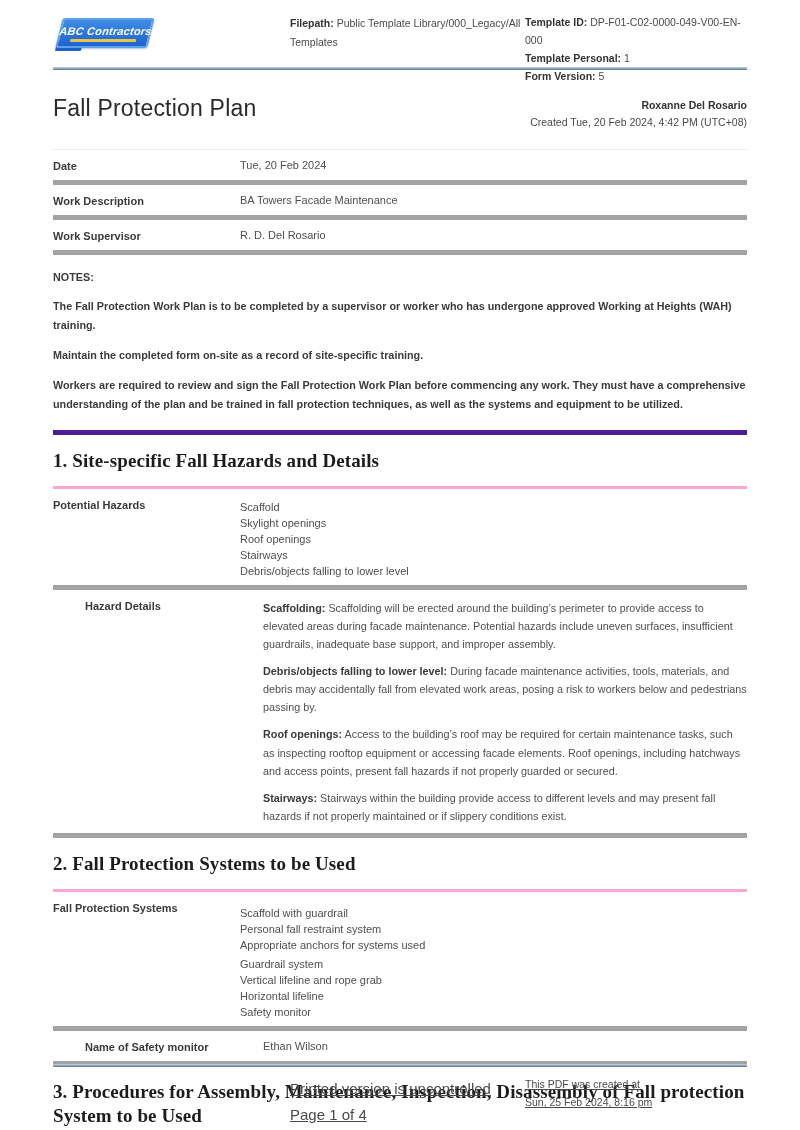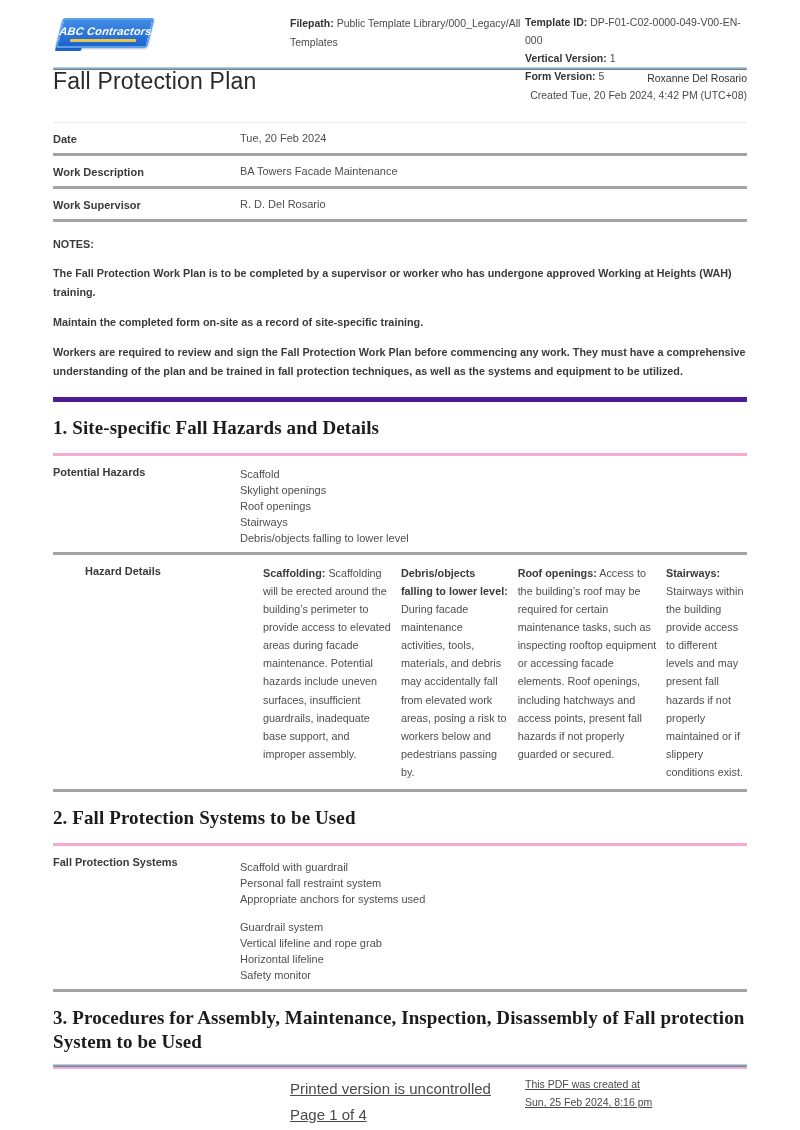--- a/index.html
+++ b/index.html
@@ -39,47 +39,47 @@
   .tpl-meta { position:absolute; left:472px; top:14px; font-size:10.5px; line-height:1.7; color:#4a4a4a; }
   .meta-line b, .filepath-block b { color:#333333; }
 
   .rule {
     height:3px; border-radius:1px;
     background:linear-gradient(#c9dde9,#56728c);
   }
   .rule-top { position:absolute; left:0; right:0; top:67px; }
 
   
-  .title-row { display:flex; justify-content:space-between; align-items:flex-start; }
+  .title-row { display:flex; justify-content:space-between; align-items:flex-start; padding-top:27px; }
   h1 { font-size:23px; font-weight:500; color:#2a2a2a; letter-spacing:.2px; }
   .created-block { text-align:right; font-size:10.5px; line-height:1.6; color:#4a4a4a; padding-top:2px; }
-  .created-block .author { font-weight:normal; color:#333333; }
+  .created-block .author { font-weight:bold; color:#333333; }
 
   
   .fields { margin-top:18px; border-top:1px solid #ececec; }
-  .row { display:flex; padding:9px 0 8px 0; border-bottom:3px solid #a3a3a3; }
+  .row { display:flex; padding:9px 0 8px 0; border-bottom:5px solid #a3a3a3; }
   .row .lbl { width:187px; flex:none; font-weight:bold; color:#3a3a3a; padding-top:1px; }
   .row .val { flex:1; color:#4f4f4f; }
   .lbl.indent { padding-left:32px; }
   .row.wide-label .lbl { width:210px; }
 
   
   .notes { padding:13px 0 16px 0; border-bottom:5px solid #4c1d95; }
   .notes p { font-weight:bold; color:#3b3b3b; font-size:10.8px; line-height:1.75; margin-bottom:11px; }
   .notes p:last-child { margin-bottom:0; }
 
   
   h2 { font-size:19px; font-weight:bold; color:#1c1c1c; letter-spacing:.1px; line-height:1.25; }
   .section-head { padding:14px 0 13px 0; border-bottom:3px solid #f9a8d4;font-family:Liberation Serif, serif; }
 
   .chip-row { display:flex; flex-wrap:wrap; gap:4px 15px; padding-top:3px;flex-direction:column; }
   .chip { color:#4f4f4f; white-space:nowrap; }
-  .chip-lines { display:flex; flex-direction:column; gap:13px; padding-top:3px; }
-
-  .detail-paras { display:flex; gap:9px; }
+  .chip-lines { display:flex; flex-direction:column; gap:4px; padding-top:3px; }
+
+  .detail-paras { display:flex; flex-direction:column; gap:9px; }
   .detail-paras p { font-size:10.8px; line-height:1.68; color:#4f4f4f; }
   .detail-paras .lead { font-weight:bold; color:#3a3a3a; }
 
   
   .doc-footer { position:absolute; left:53px; right:53px; top:1064px; }
   .footer-text-left { position:absolute; left:237px; top:12px; font-size:15px; line-height:1.7; color:#4a4a4a;text-decoration:underline; }
   .footer-text-right { position:absolute; left:472px; top:12px; font-size:10.5px; line-height:1.7; color:#4a4a4a;text-decoration:underline; }
 </style>
 </head>
 <body>
@@ -90,21 +90,21 @@
     <div class="logo-wrap">
       <div class="logo-tail"></div>
       <div class="logo-shape">
         <span class="logo-text">ABC Contractors</span>
         <span class="logo-tagline"></span>
       </div>
     </div>
     <div class="filepath-block"><b>Filepath:</b><span> Public Template Library/000_Legacy/All Templates</span></div>
     <div class="tpl-meta">
       <div class="meta-line"><b>Template ID:</b><span> DP-F01-C02-0000-049-V00-EN-000</span></div>
-      <div class="meta-line"><b>Vertical Version:</b><span> 1</span></div>
+      <div class="meta-line"><b>Template Personal:</b><span> 1</span></div>
       <div class="meta-line"><b>Form Version:</b><span> 5</span></div>
     </div>
     <div class="rule rule-top"></div>
   </div>
 
   <div class="title-row">
     <h1>Fall Protection Plan</h1>
     <div class="created-block">
       <div class="author">Roxanne Del Rosario</div>
       <div>Created Tue, 20 Feb 2024, 4:42 PM (UTC+08)</div>
@@ -172,20 +172,24 @@
       </div>
       <div class="chip-row">
         <span class="chip">Guardrail system</span>
         <span class="chip">Vertical lifeline and rope grab</span>
         <span class="chip">Horizontal lifeline</span>
         <span class="chip">Safety monitor</span>
       </div>
     </div>
   </div>
 
+  <div class="row wide-label">
+    <div class="lbl indent">Name of Safety monitor</div>
+    <div class="val">Ethan Wilson</div>
+  </div>
 
   <div class="section-head">
     <h2>3. Procedures for Assembly, Maintenance, Inspection, Disassembly of Fall protection System to be Used</h2>
   </div>
 
   <div class="doc-footer">
     <div class="rule"></div>
     <div class="footer-text-left">
       <div>Printed version is uncontrolled</div>
       <div>Page 1 of 4</div>

